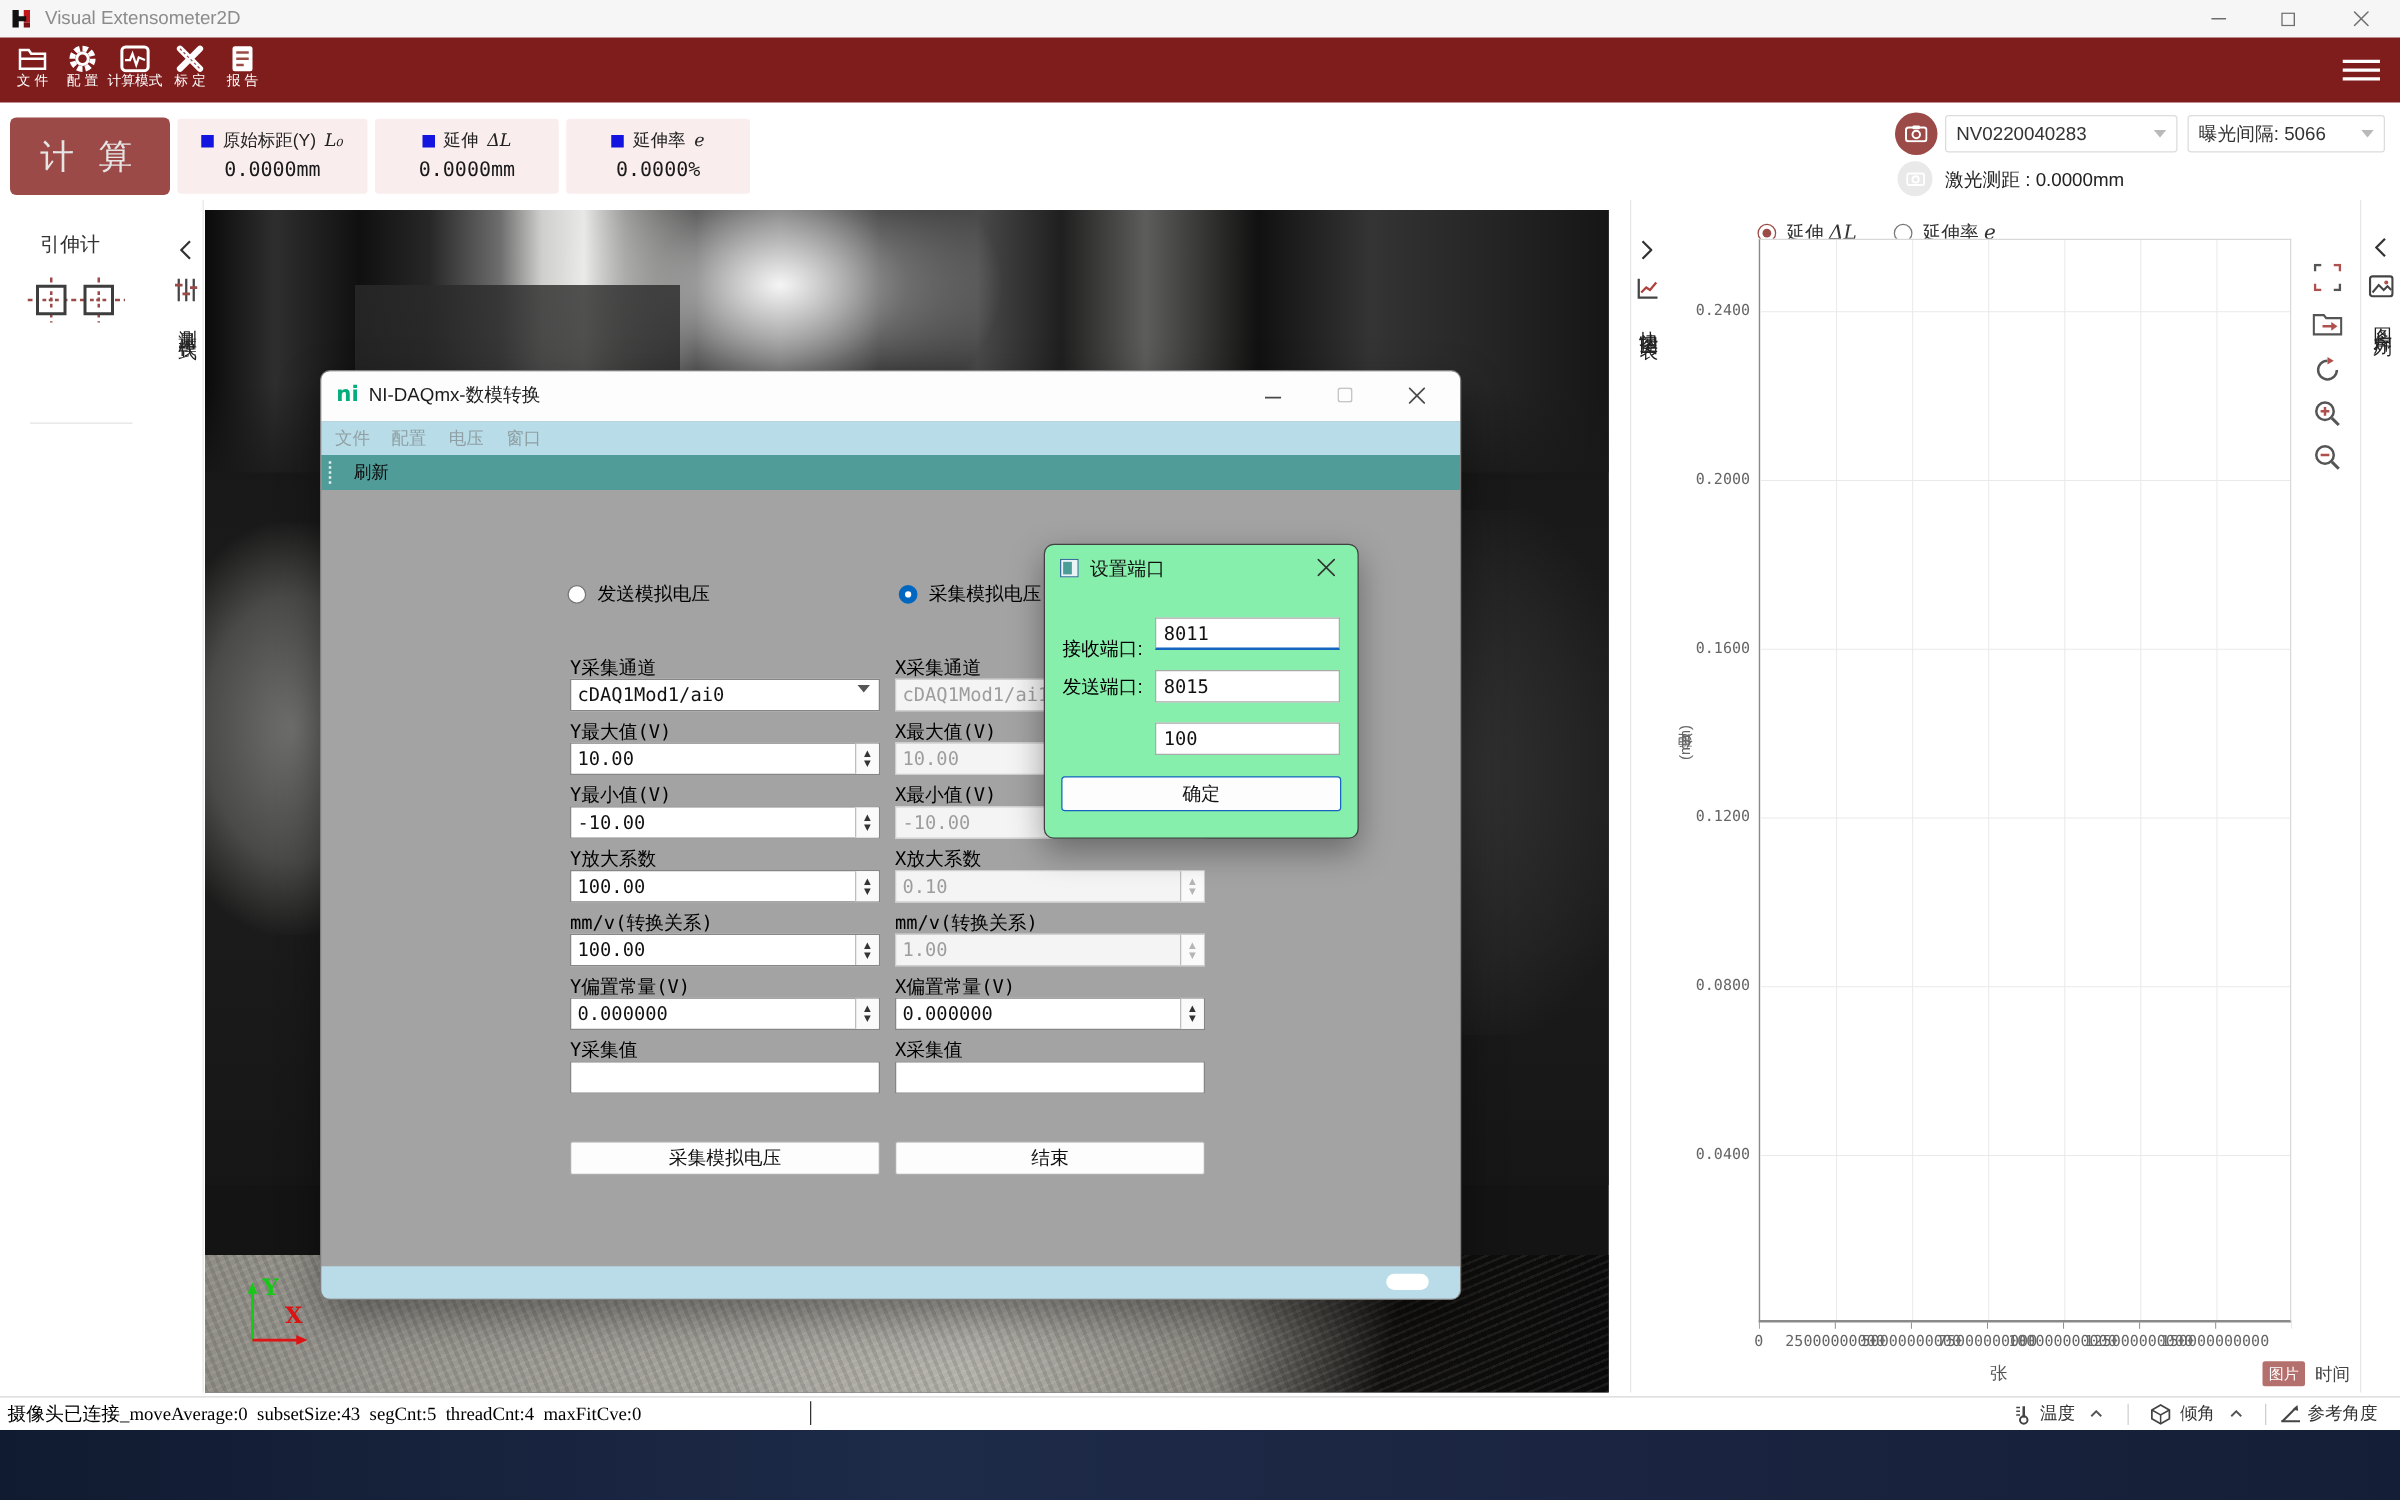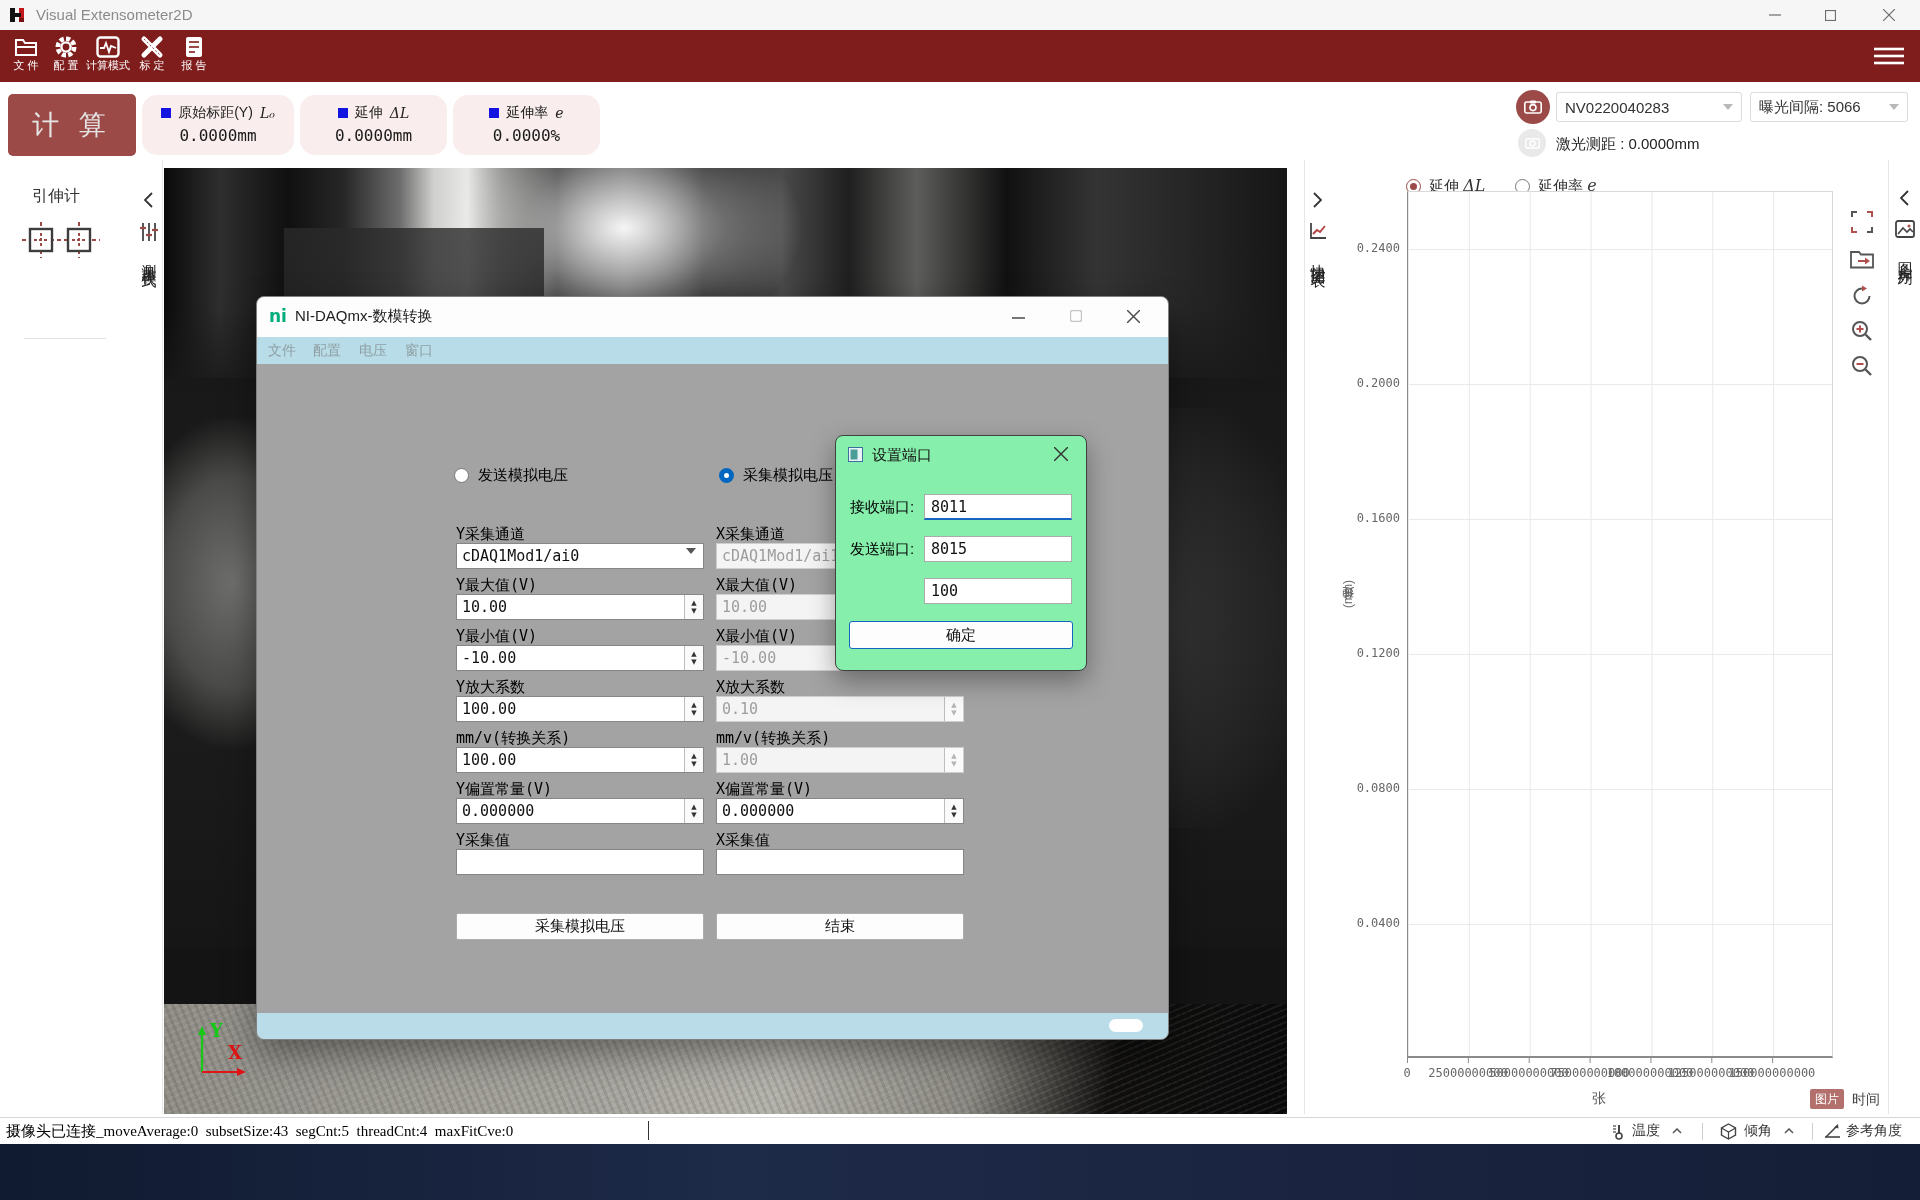--- a/index.html
+++ b/index.html
@@ -13,21 +13,21 @@
   #apptitle{left:36px;top:6px;font-size:15px;color:#8b8b8b;}
   .wbtn{top:0;width:46px;height:30px;display:flex;align-items:center;justify-content:center;}
   
   #ribbon{left:0;top:30px;width:1920px;height:52px;background:#7f1d1d;}
   .ritem{top:0;width:48px;height:52px;text-align:center;color:#fff;}
   .ritem .ic{margin:5px auto 0;height:24px;display:flex;align-items:center;justify-content:center;}
   .ritem .rl{font-size:11px;line-height:12px;color:#fff;white-space:nowrap;}
   
   #calcbtn{left:8px;top:94px;width:128px;height:62px;background:#9b4a47;border-radius:5px;
     color:#e5e5e5;font-size:27px;letter-spacing:6px;display:flex;align-items:center;justify-content:center;}
-  .card{top:95px;height:60px;background:#f9eded;border-radius:15px;text-align:center;}
+  .card{top:95px;height:60px;background:#f9eded;border-radius:3px;text-align:center;}
   .card .cl{margin-top:9px;font-size:14px;color:#222;display:flex;align-items:center;justify-content:center;gap:7px;}
   .bsq{width:10px;height:10px;background:#1414e0;display:inline-block;}
   .card .cv{font-size:16px;color:#1a1a1a;margin-top:4px;font-family:"DejaVu Sans Mono",monospace;}
   .ddl{top:92px;height:30px;background:#fff;border:1px solid #dcdcdc;border-radius:3px;
     font-size:15px;color:#333;display:flex;align-items:center;padding:0 8px;justify-content:space-between;box-sizing:border-box;}
   .caret{width:0;height:0;border-left:5px solid transparent;border-right:5px solid transparent;border-top:6px solid #b9b9b9;}
   
   #sidebar{left:0;top:160px;width:135px;height:954px;background:#fff;}
   .strip{background:#fff;}
   .vtext{writing-mode:vertical-rl;font-size:15px;color:#222;letter-spacing:3px;line-height:20px;}
@@ -394,20 +394,24 @@
           <line x1="13" y1="0" x2="0" y2="13" stroke="#4a4a4a" stroke-width="1.4"></line>
         </svg>
       </span>
   </div>
   <div class="dmenu">
     <span class="mitem" style="left:11px;">文件</span>
     <span class="mitem" style="left:56px;">配置</span>
     <span class="mitem" style="left:102px;">电压</span>
     <span class="mitem" style="left:148px;">窗口</span>
   </div>
+  <div class="dtool">
+    <span class="t" style="left:6px;top:5px;width:3px;height:18px;border-left:2px dotted rgba(255,255,255,.85);"></span>
+    <span class="t" style="left:26px;top:5px;font-size:14px;color:#0a0a0a;">刷新</span>
+  </div>
 
   <div class="t" style="left:197px;top:169px;display:flex;gap:9px;align-items:center;">
     <span class="radio"></span>
     <span class="rlabel" style="color:#000;">发送模拟电压</span>
   </div>
   <div class="t" style="left:462px;top:169px;display:flex;gap:9px;align-items:center;">
     <span class="radio sel-blue"></span>
     <span class="rlabel" style="color:#000;">采集模拟电压</span>
   </div>
 
@@ -525,21 +529,21 @@
         <rect x="2.5" y="2.5" width="7" height="10" fill="#4b9e98"></rect>
       </svg>
   </div>
   <div class="t" style="left:36px;top:10px;font-size:15px;color:#111;">设置端口</div>
   <div class="t" style="left:218px;top:11px;">
       <svg width="14" height="14">
         <line x1="0" y1="0" x2="14" y2="14" stroke="#333" stroke-width="1.4"></line>
         <line x1="14" y1="0" x2="0" y2="14" stroke="#333" stroke-width="1.4"></line>
       </svg>
     </div>
-  <div class="plabel" style="top:62px;">接收端口:</div>
+  <div class="plabel" style="top:74px;">接收端口:</div>
   <div class="pfld" style="top:58px;border-bottom:2px solid #1464c0;">8011</div>
   <div class="plabel" style="top:104px;">发送端口:</div>
   <div class="pfld" style="top:100px;">8015</div>
   <div class="plabel" style="top:146px;margin-top:48px;">采集频率:</div>
   <div class="pfld" style="top:142px;">100</div>
   <div class="t" style="left:13px;top:185px;width:224px;height:28px;background:#fdfdfd;border:1px solid #1464c0;border-radius:3px;box-sizing:border-box;display:flex;align-items:center;justify-content:center;font-size:15px;color:#111;">确定</div>
 </div>
 
 <div class="t" id="statusbar">
   <span class="t mono" style="left:6px;top:4px;font-size:15px;color:#000;white-space:pre;">摄像头已连接_moveAverage:0  subsetSize:43  segCnt:5  threadCnt:4  maxFitCve:0</span>

